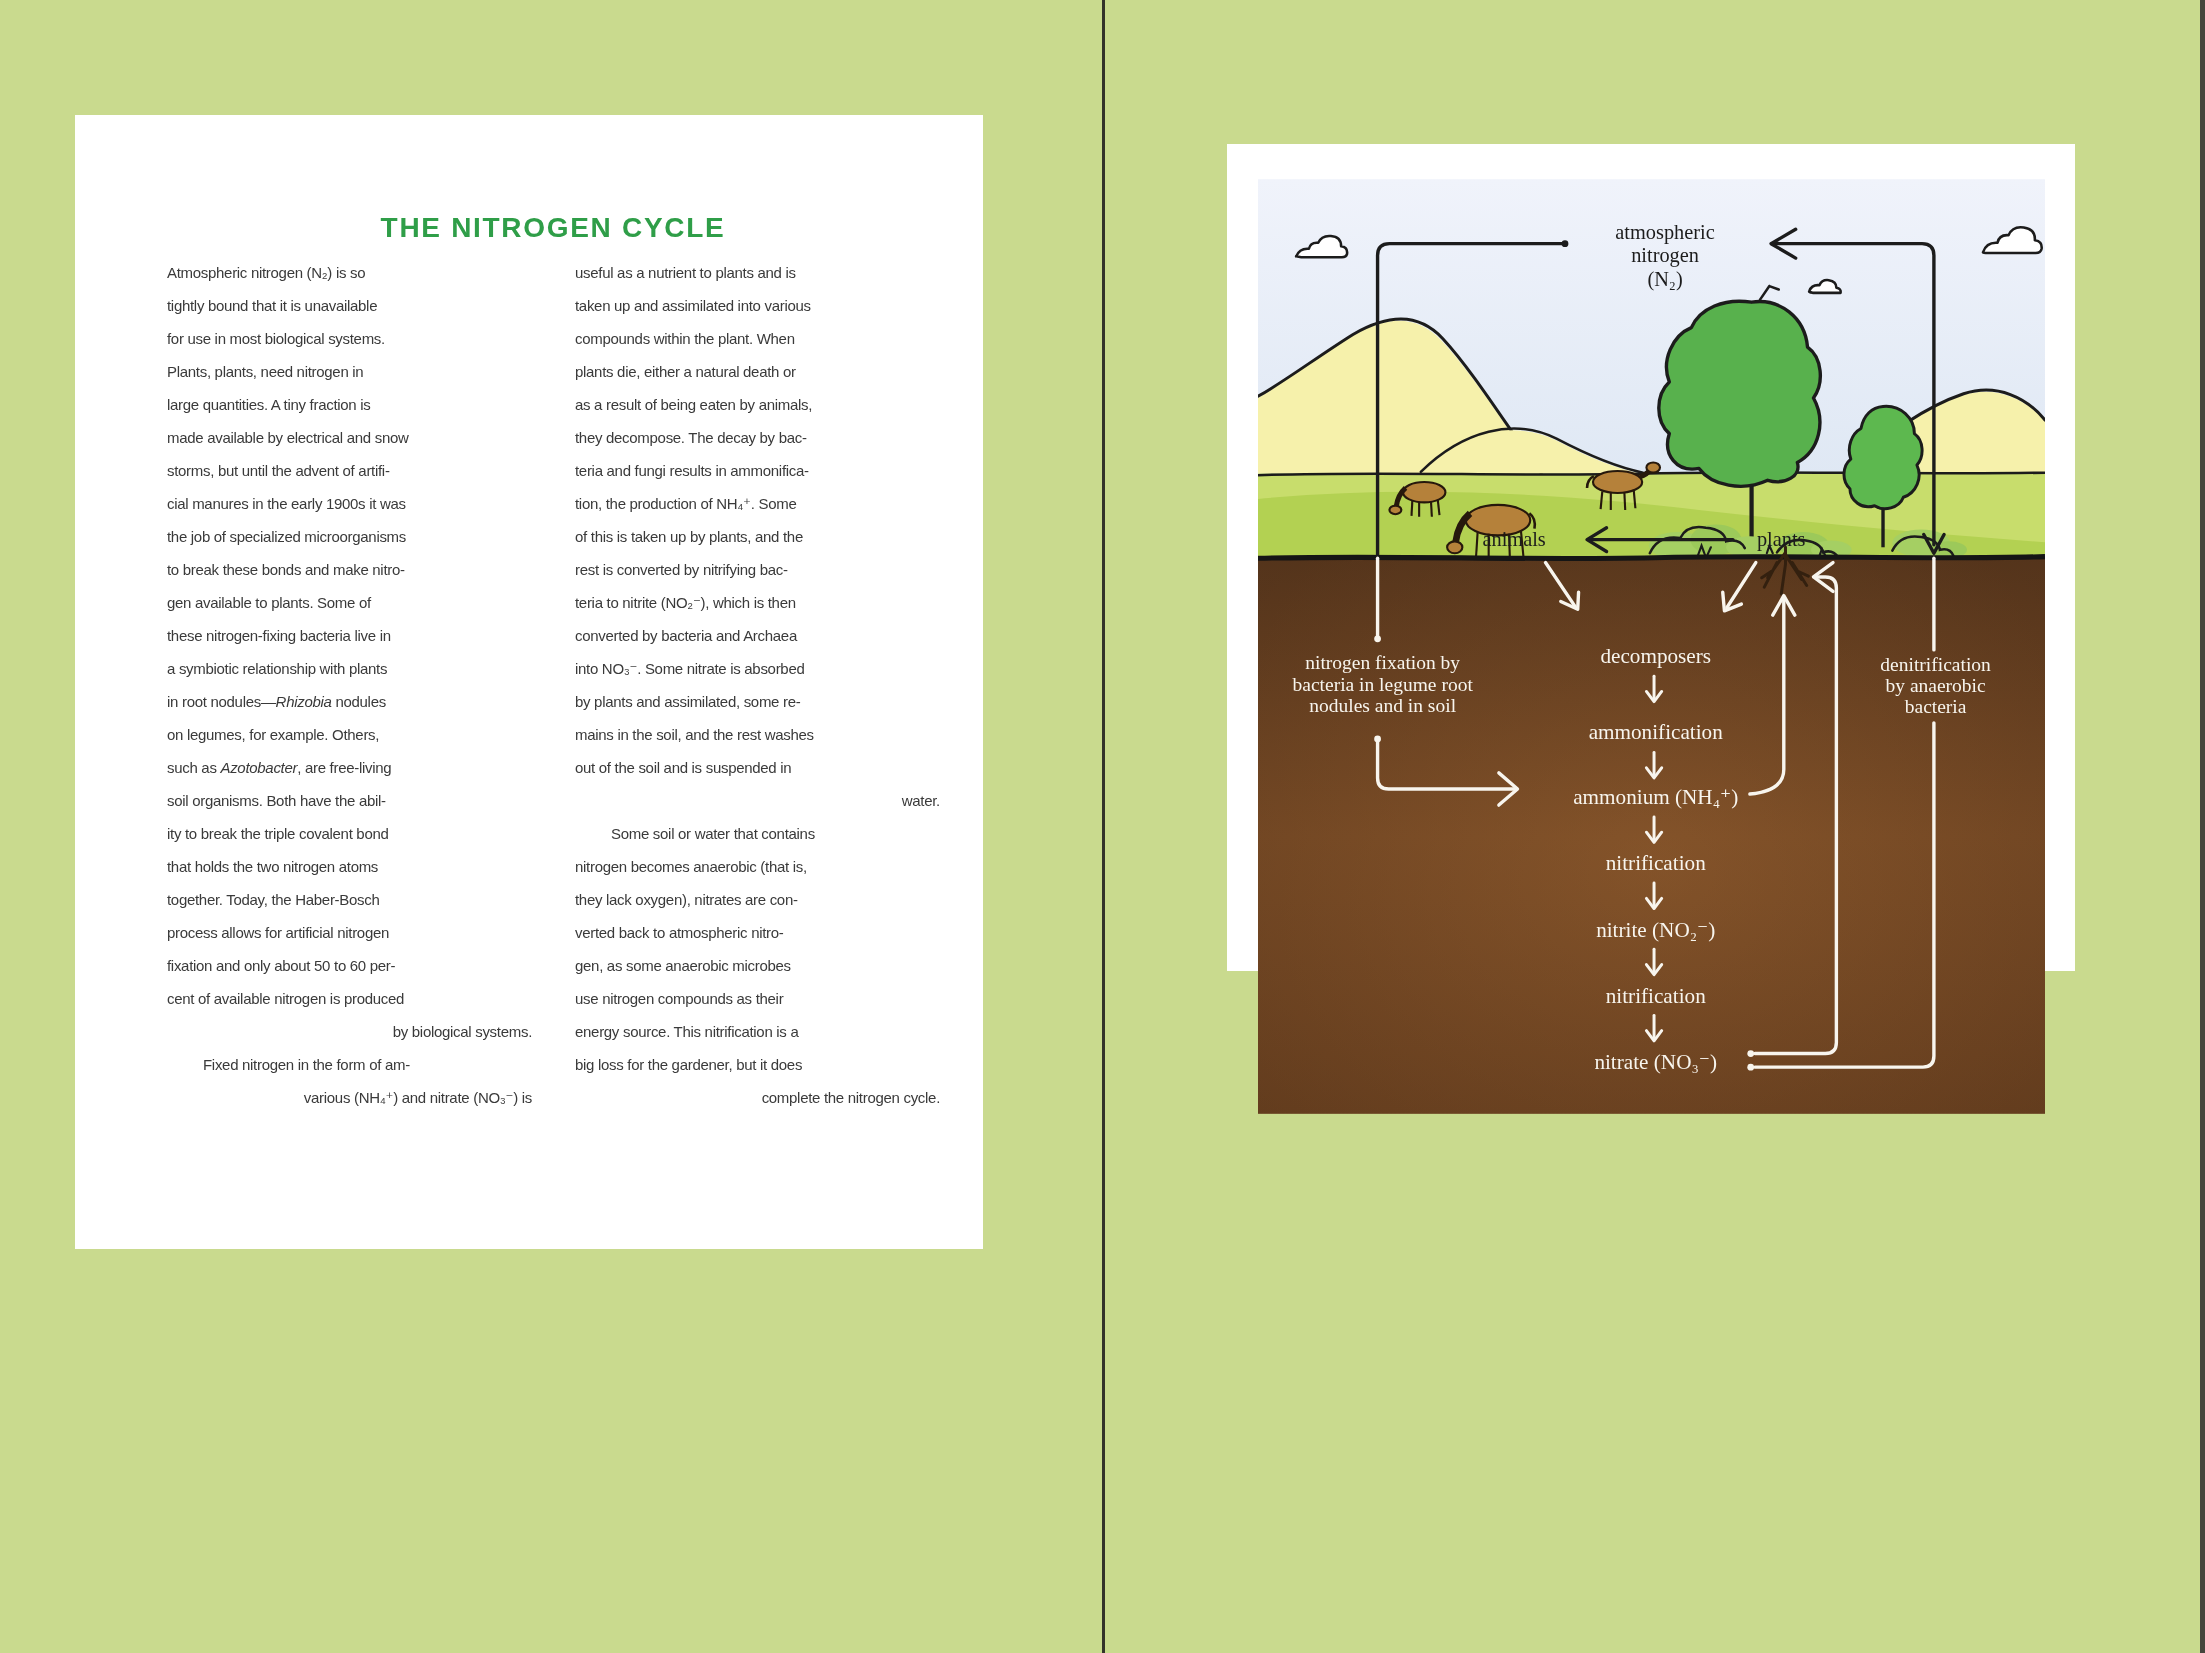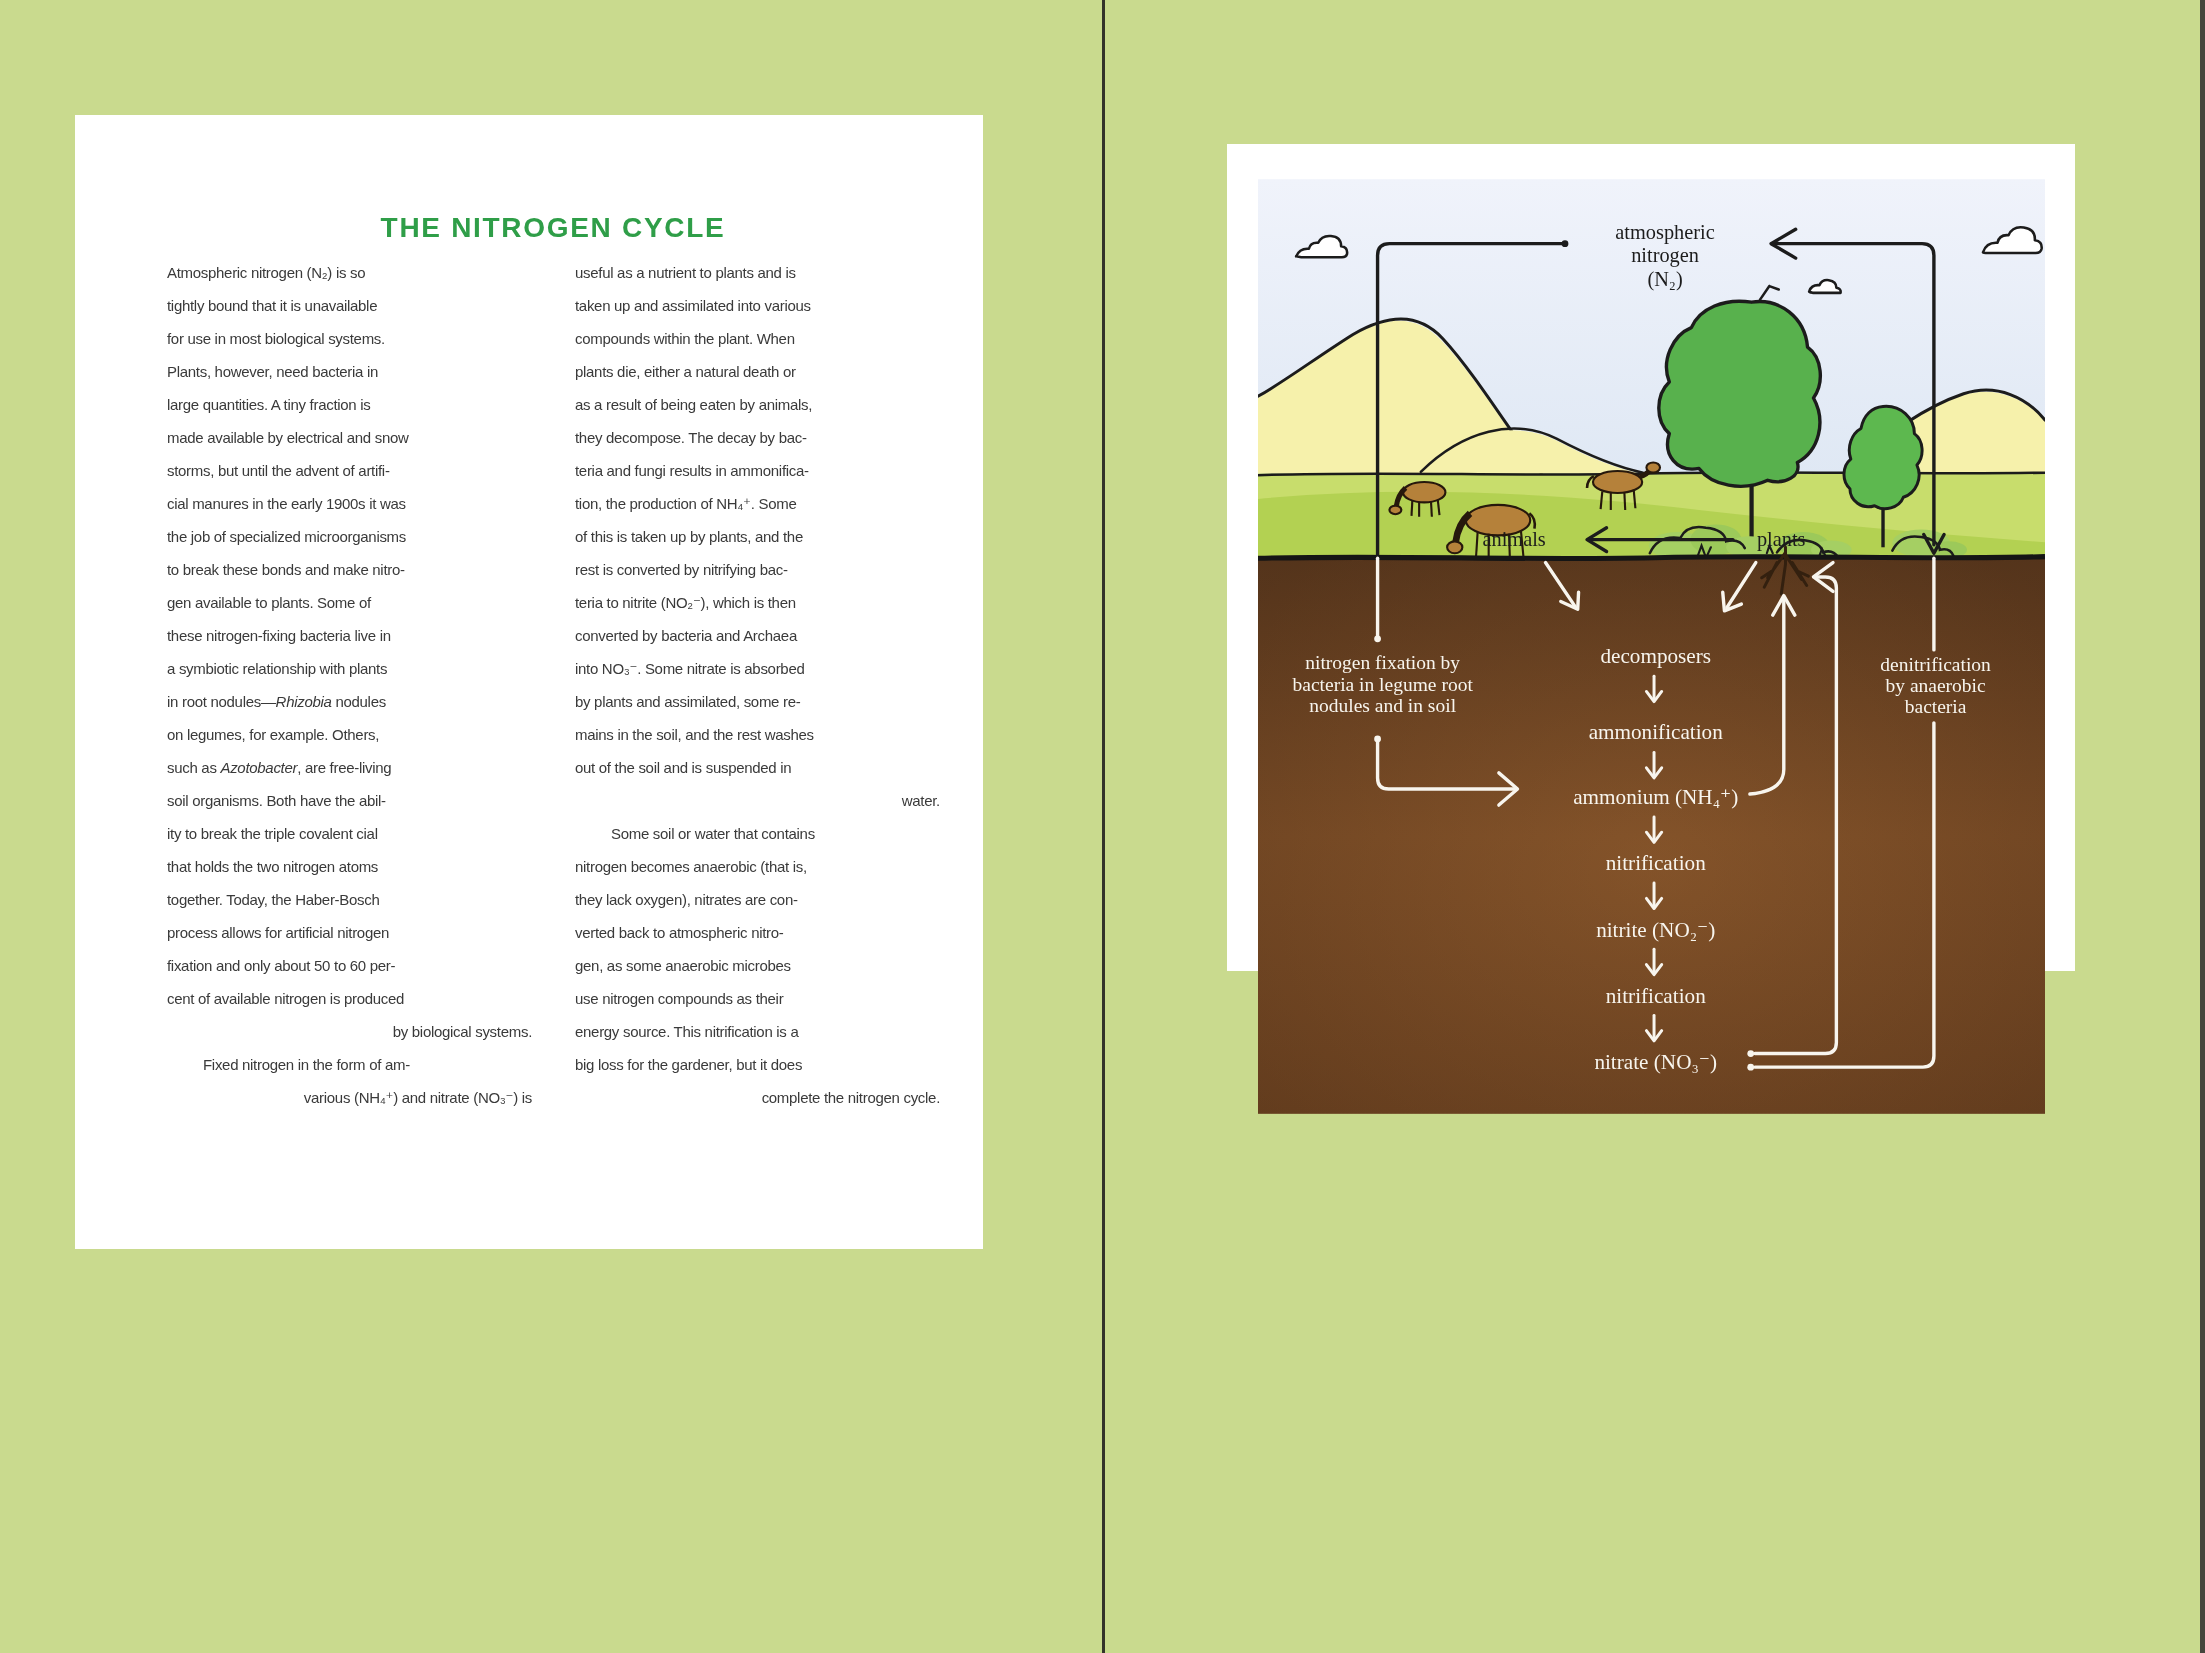--- a/index.html
+++ b/index.html
@@ -47,35 +47,35 @@
 <body>
 
 <div id="stage">
 
   <div class="page" id="left-page">
     <div id="article-title">THE NITROGEN CYCLE</div>
     <div class="col" id="col-1">
         <div class="bline"><span>Atmospheric nitrogen (N₂) is so</span></div>
         <div class="bline"><span>tightly bound that it is unavailable</span></div>
         <div class="bline"><span>for use in most biological systems.</span></div>
-        <div class="bline"><span>Plants, however, need bacteria in</span></div>
+        <div class="bline"><span>Plants, plants, need nitrogen in</span></div>
         <div class="bline"><span>large quantities. A tiny fraction is</span></div>
         <div class="bline"><span>made available by electrical and snow</span></div>
         <div class="bline"><span>storms, but until the advent of artifi-</span></div>
         <div class="bline"><span>cial manures in the early 1900s it was</span></div>
         <div class="bline"><span>the job of specialized microorganisms</span></div>
         <div class="bline"><span>to break these bonds and make nitro-</span></div>
         <div class="bline"><span>gen available to plants. Some of</span></div>
         <div class="bline"><span>these nitrogen-fixing bacteria live in</span></div>
         <div class="bline"><span>a symbiotic relationship with plants</span></div>
         <div class="bline"><span>in root nodules—</span><i>Rhizobia</i><span> nodules</span></div>
         <div class="bline"><span>on legumes, for example. Others,</span></div>
         <div class="bline"><span>such as </span><i>Azotobacter</i><span>, are free-living</span></div>
         <div class="bline"><span>soil organisms. Both have the abil-</span></div>
-        <div class="bline"><span>ity to break the triple covalent cial</span></div>
+        <div class="bline"><span>ity to break the triple covalent bond</span></div>
         <div class="bline"><span>that holds the two nitrogen atoms</span></div>
         <div class="bline"><span>together. Today, the Haber-Bosch</span></div>
         <div class="bline"><span>process allows for artificial nitrogen</span></div>
         <div class="bline"><span>fixation and only about 50 to 60 per-</span></div>
         <div class="bline"><span>cent of available nitrogen is produced</span></div>
         <div class="bline last"><span>by biological systems.</span></div>
         <div class="bline indent"><span>Fixed nitrogen in the form of am-</span></div>
         <div class="bline last"><span>various (NH₄⁺) and nitrate (NO₃⁻) is</span></div>
       </div>
     <div class="col" id="col-2">

